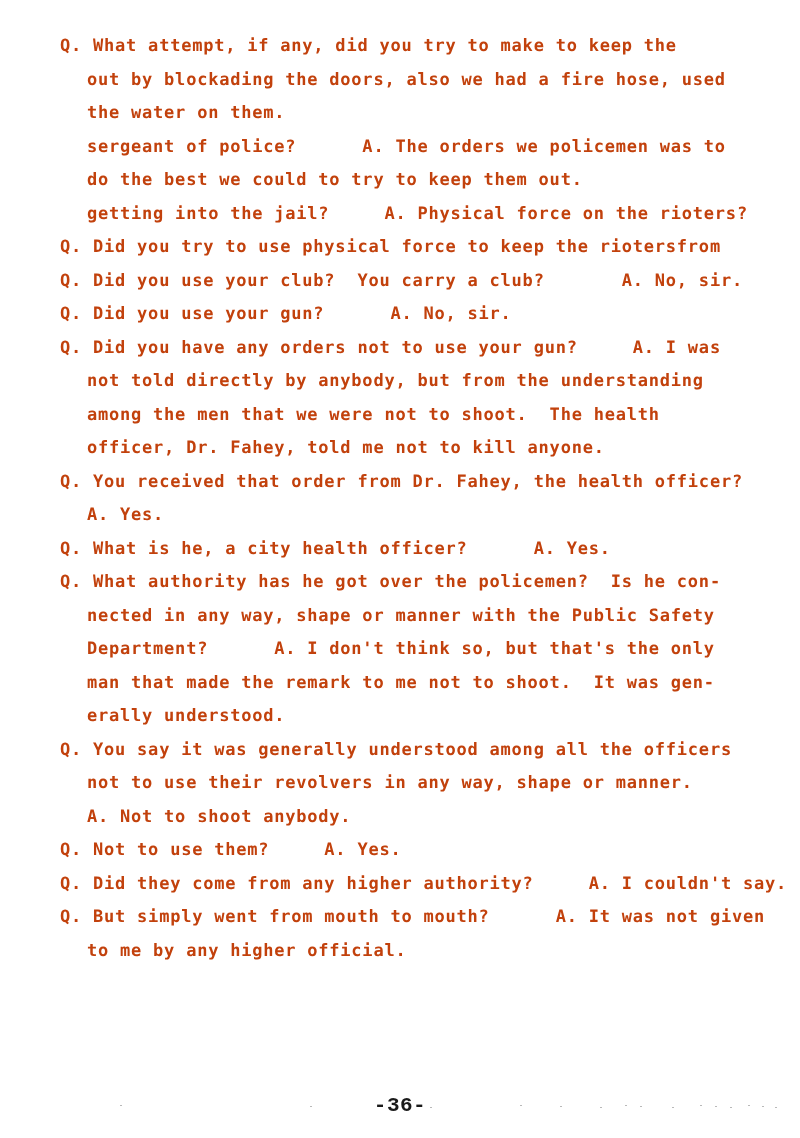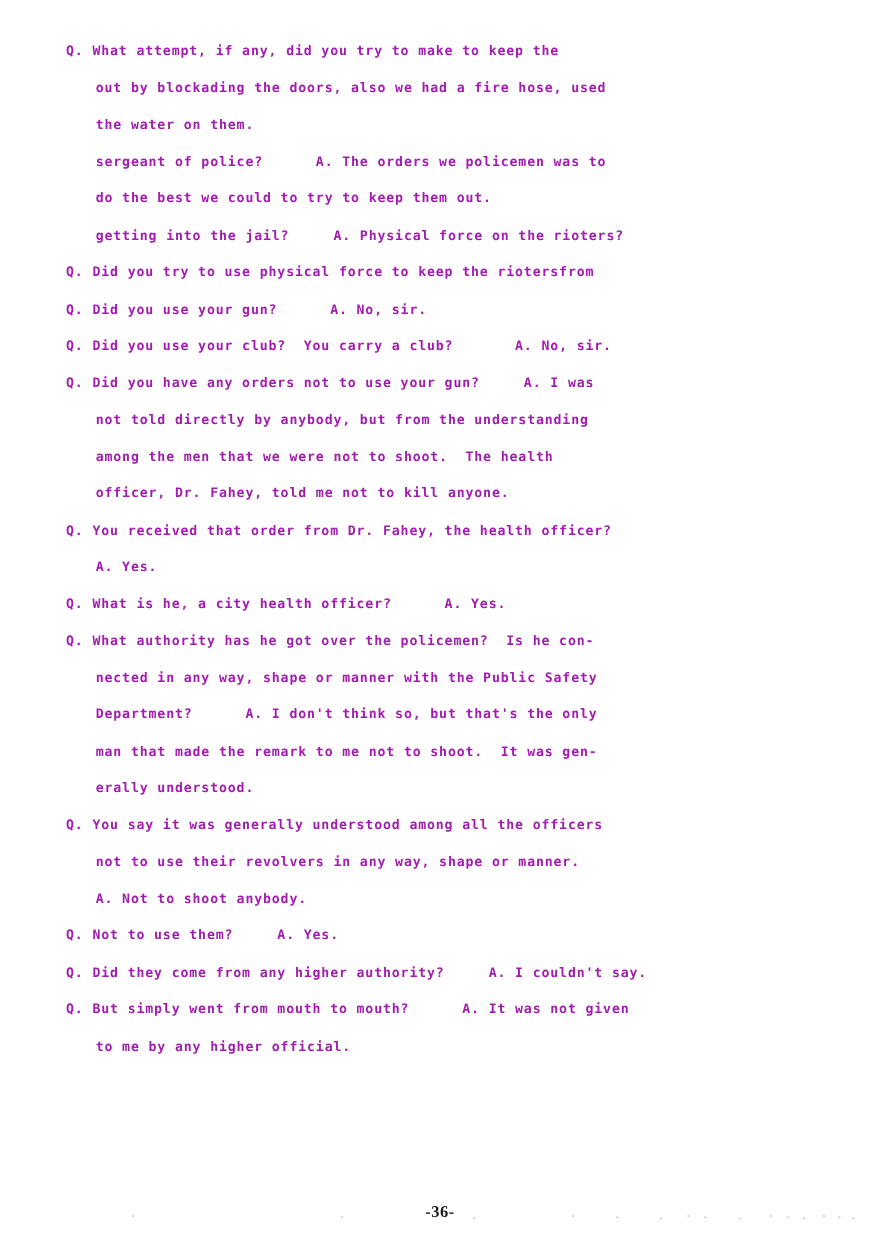--- a/index.html
+++ b/index.html
@@ -18,42 +18,42 @@
     background: #ffffff;
     overflow: hidden;
   }
   #transcript {
     position: absolute;
     left: 60px;
     top: 30px;
     width: 722px;
   }
   .line {
-    font-size: 12px;
+    font-size: 17px;
     line-height: 33.5px;
     height: 33.5px;
     letter-spacing: 0.78px;
-    color: #a21caf;
+    color: #c2410c;
     white-space: pre;
     font-weight: 700;
     -webkit-font-smoothing: none;
     text-rendering: geometricPrecision;
   }
   
   .line.indent {
     padding-left: 27px;
   }
   #page-number {
     position: absolute;
     left: 0;
     top: 1094px;
     width: 800px;
     text-align: center;
-    font-family: Liberation Serif, serif;
-    font-size: 15px;
+    font-family: Liberation Mono, monospace;
+    font-size: 21px;
     font-weight: 700;
     color: #1a1a1a;
     letter-spacing: 0.5px;
   }
   
   .speckle {
     position: absolute;
     background: #b9b9b9;
     width: 2px;
     height: 1px;
@@ -65,22 +65,22 @@
 <div id="page">
 
   <div id="transcript">
       <div class="line">Q. What attempt, if any, did you try to make to keep the</div>
       <div class="line indent">out by blockading the doors, also we had a fire hose, used</div>
       <div class="line indent">the water on them.</div>
       <div class="line indent">sergeant of police?      A. The orders we policemen was to</div>
       <div class="line indent">do the best we could to try to keep them out.</div>
       <div class="line indent">getting into the jail?     A. Physical force on the rioters?</div>
       <div class="line">Q. Did you try to use physical force to keep the riotersfrom</div>
+      <div class="line">Q. Did you use your club?  You carry a club?       A. No, sir.</div>
       <div class="line">Q. Did you use your gun?      A. No, sir.</div>
-      <div class="line">Q. Did you use your club?  You carry a club?       A. No, sir.</div>
       <div class="line">Q. Did you have any orders not to use your gun?     A. I was</div>
       <div class="line indent">not told directly by anybody, but from the understanding</div>
       <div class="line indent">among the men that we were not to shoot.  The health</div>
       <div class="line indent">officer, Dr. Fahey, told me not to kill anyone.</div>
       <div class="line">Q. You received that order from Dr. Fahey, the health officer?</div>
       <div class="line indent">A. Yes.</div>
       <div class="line">Q. What is he, a city health officer?      A. Yes.</div>
       <div class="line">Q. What authority has he got over the policemen?  Is he con-</div>
       <div class="line indent">nected in any way, shape or manner with the Public Safety</div>
       <div class="line indent">Department?      A. I don't think so, but that's the only</div>

